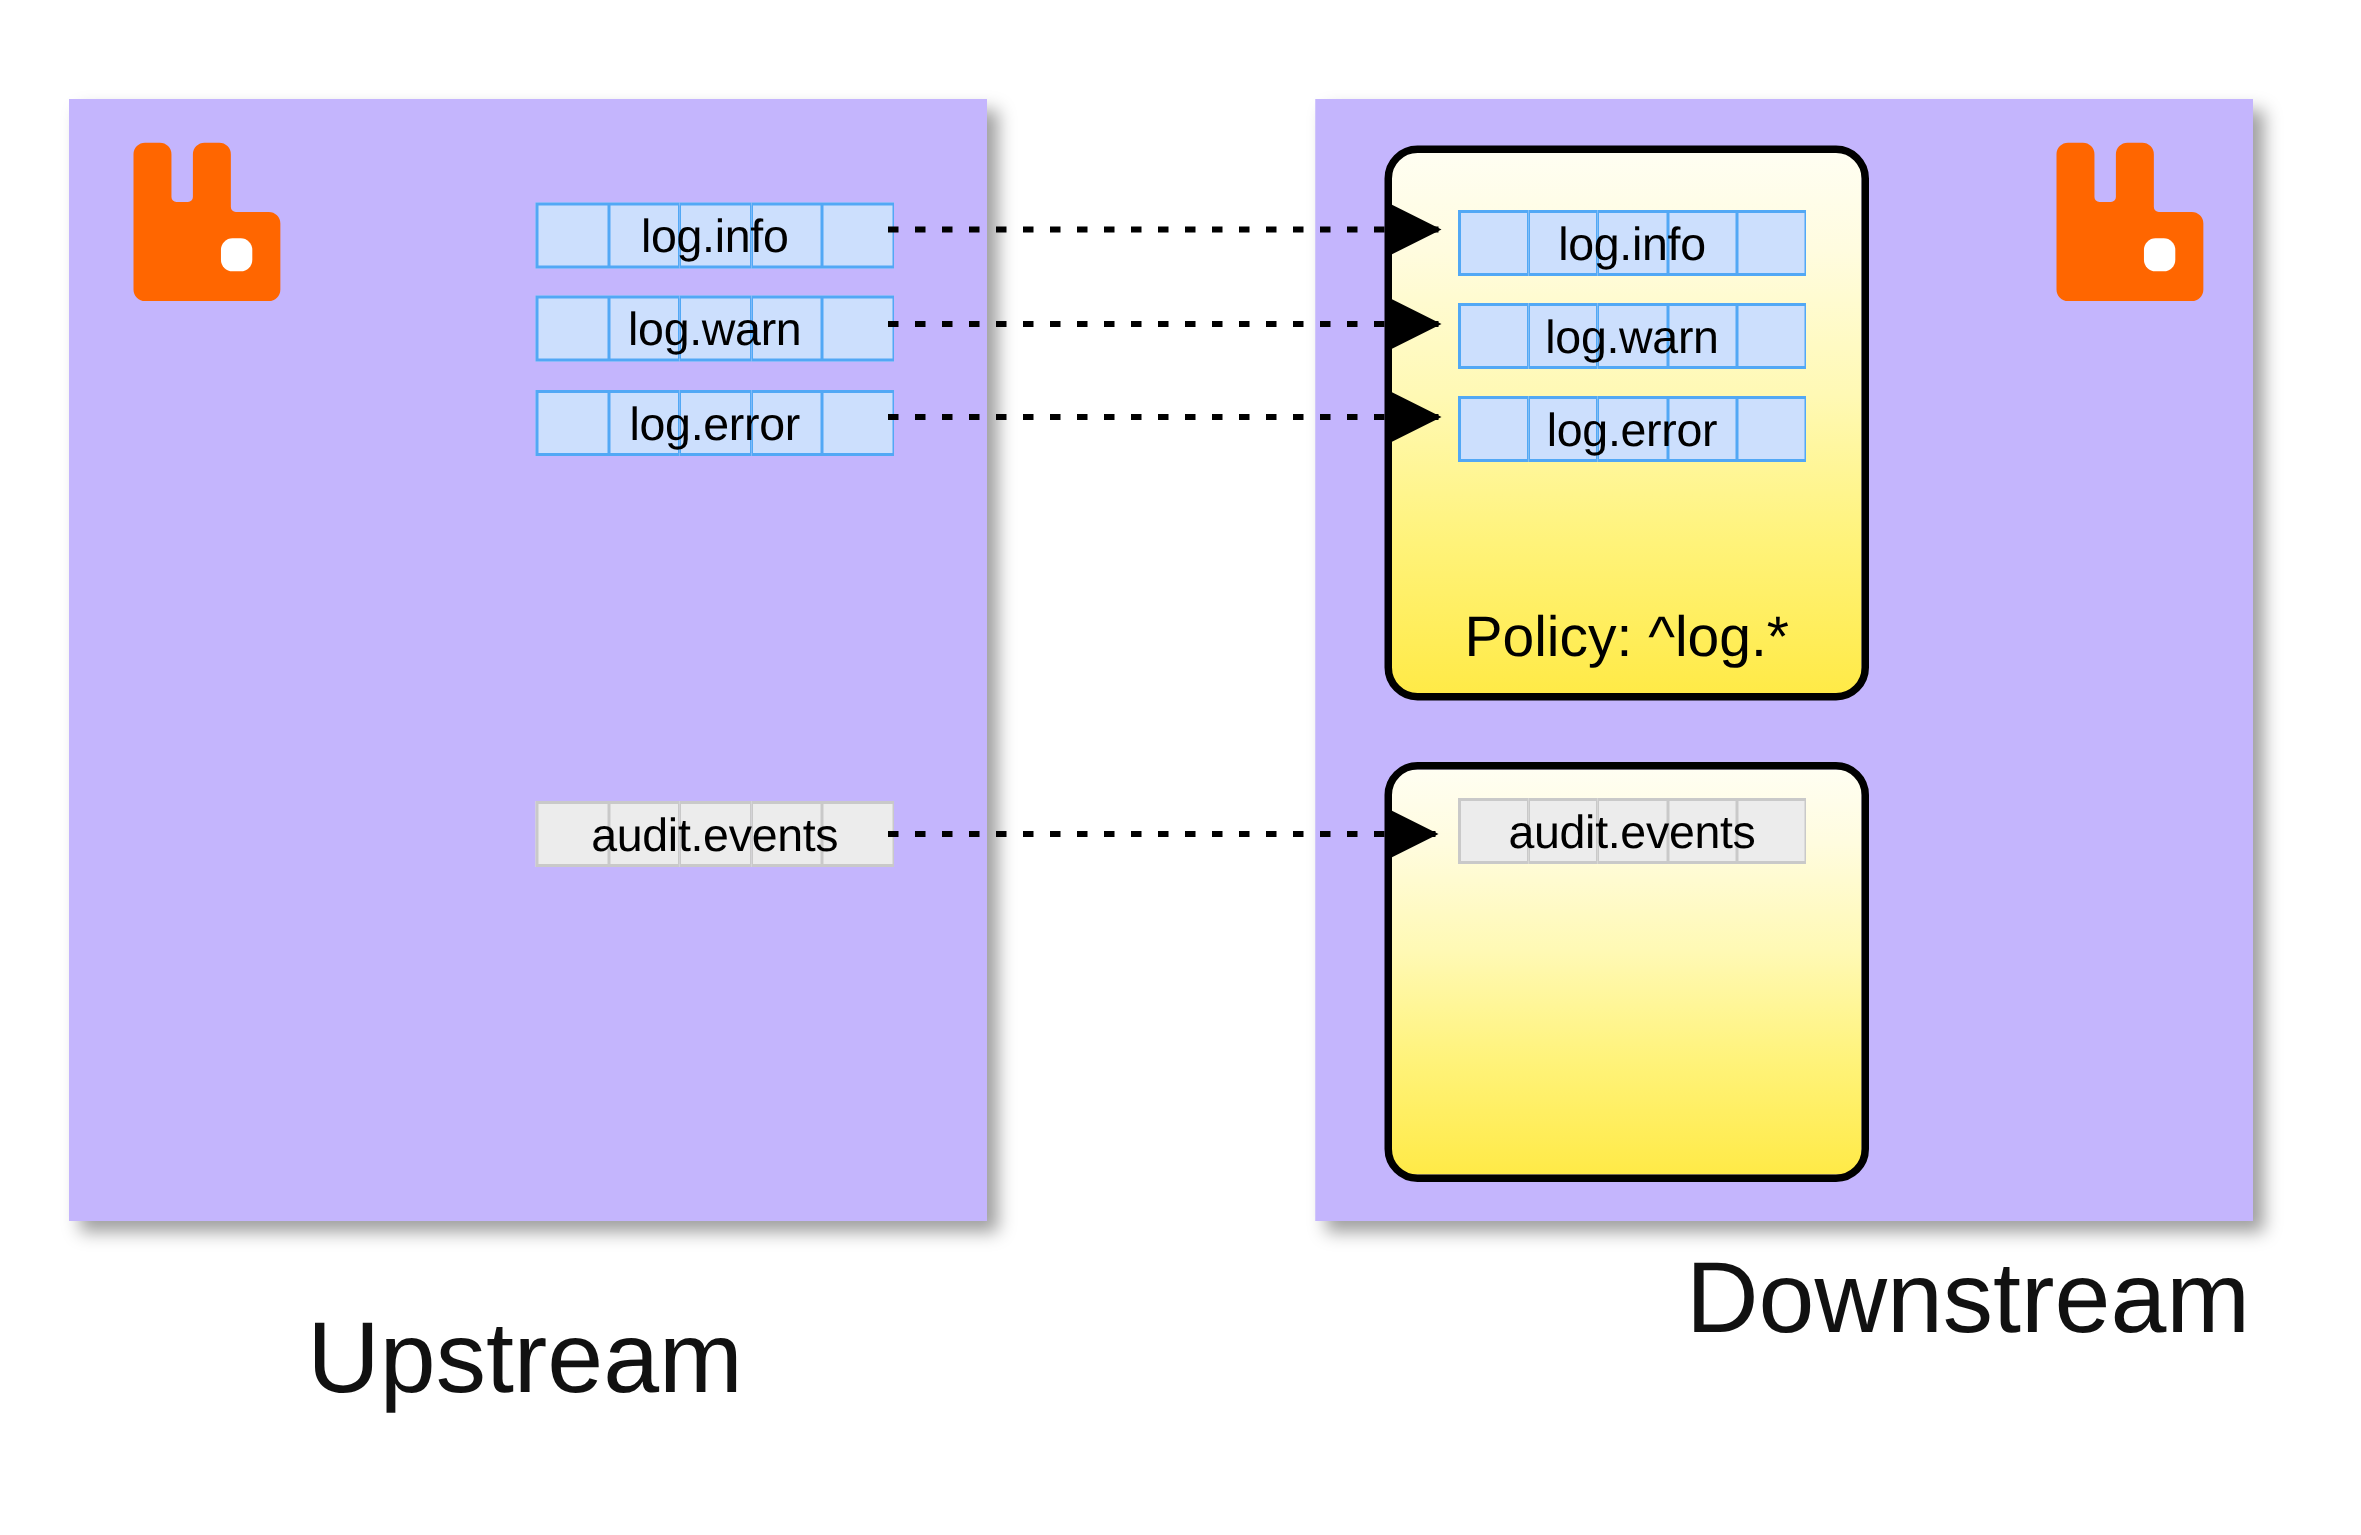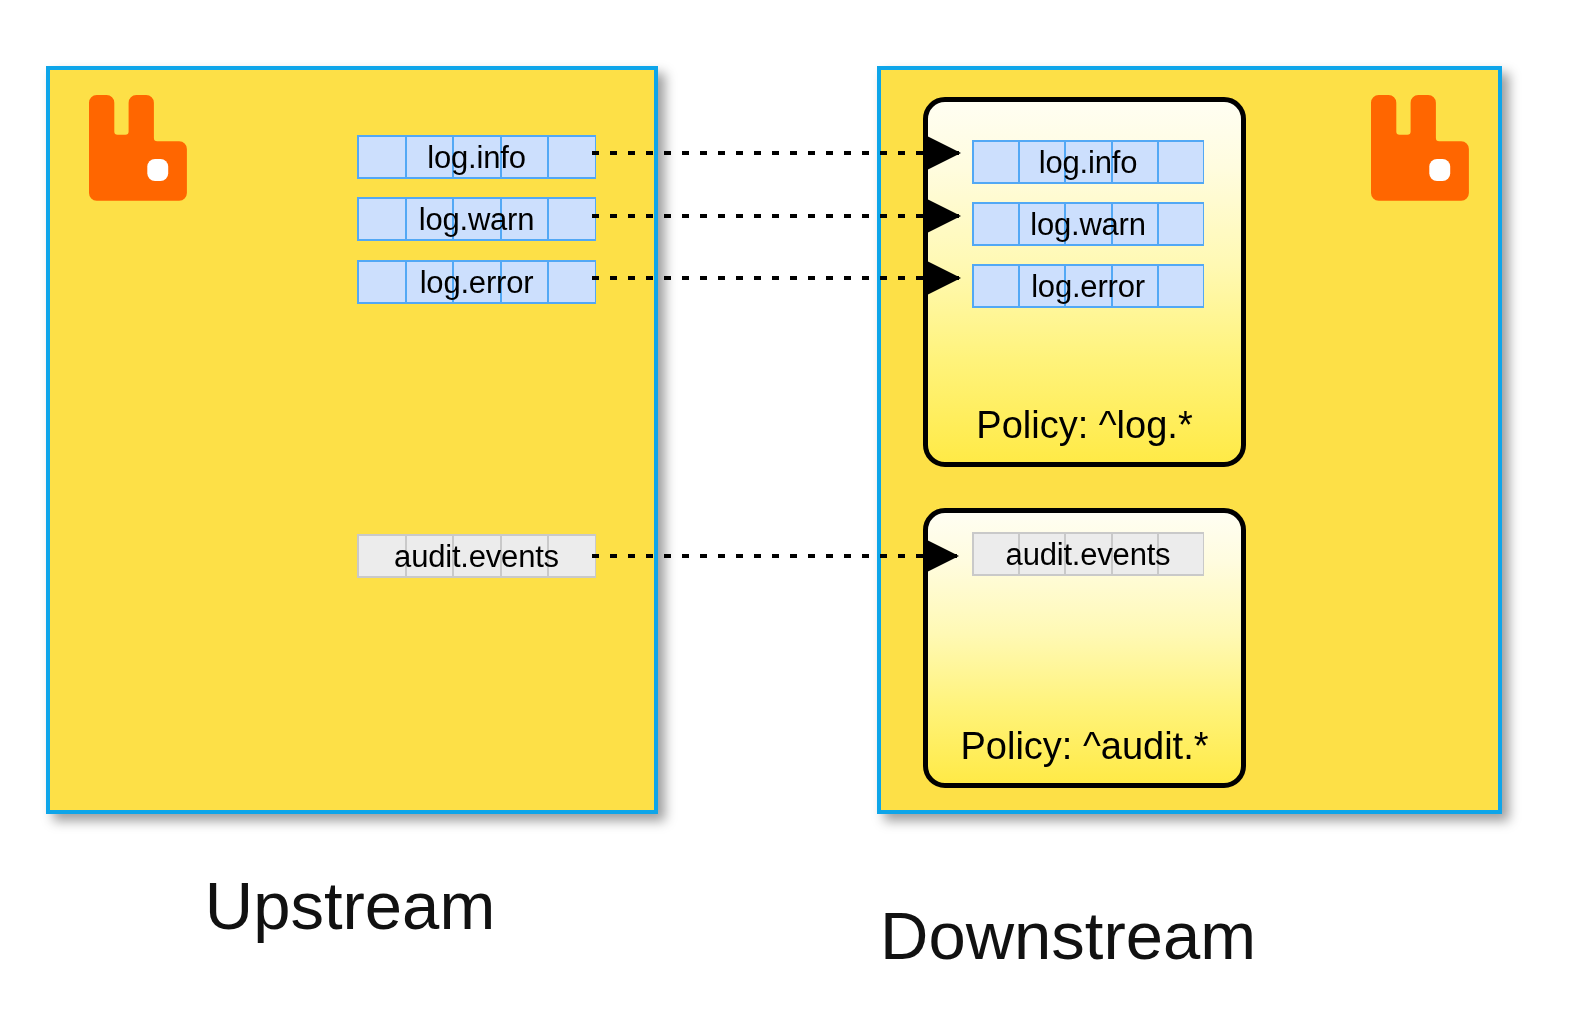--- a/index.html
+++ b/index.html
@@ -17,22 +17,22 @@
     position: relative;
     width: 1574px;
     height: 1023px;
     background: #ffffff;
     overflow: hidden;
   }
 
   
   .broker-panel {
     position: absolute;
-    background: #fde047;
-    border: 4px solid #0ea5e9;
+    background: #c4b5fd;
+    border: 4px solid #c4b5fd;
     box-shadow: 7px 7px 11px rgba(0,0,0,0.38);
     box-sizing: border-box;
   }
   #upstream-panel  { left: 46px;  top: 66px; width: 612px;  height: 748px; }
   #downstream-panel{ left: 877px; top: 66px; width: 625px;  height: 748px; }
 
   
   .rabbit-logo {
     position: absolute;
     width: 110px;
@@ -110,21 +110,21 @@
 
   
   .caption {
     position: absolute;
     font-size: 67px;
     color: #111111;
     line-height: 1;
     white-space: nowrap;
   }
   #caption-upstream   { left: 0px;  top: 872px; width: 700px; text-align: center; }
-  #caption-downstream { left: 880px;top: 902px; width: 620px; text-align: left; }
+  #caption-downstream { left: 880px;top: 832px; width: 620px; text-align: right; }
 
   
   #link-layer {
     position: absolute;
     left: 0; top: 0;
     width: 1574px; height: 1023px;
     pointer-events: none;
   }
 </style>
 </head>
@@ -230,21 +230,20 @@
 
       <div class="queue grey" id="dn-q-audit">
         <div class="seg"></div>
         <div class="seg"></div>
         <div class="seg"></div>
         <div class="seg"></div>
         <div class="seg"></div>
         <div class="qlabel">audit.events</div>
       </div>
 
-      <div class="policy-label">Policy: ^audit.*</div>
     </div>
 
   </div>
 
   <svg id="link-layer" viewBox="0 0 1574 1023" xmlns="http://www.w3.org/2000/svg">
     <defs>
       <marker id="arrowhead" markerWidth="9" markerHeight="9" refX="8.5" refY="4.5" orient="auto" markerUnits="strokeWidth">
         <path d="M0,0 L9,4.5 L0,9 z" fill="#000000"></path>
       </marker>
     </defs>

